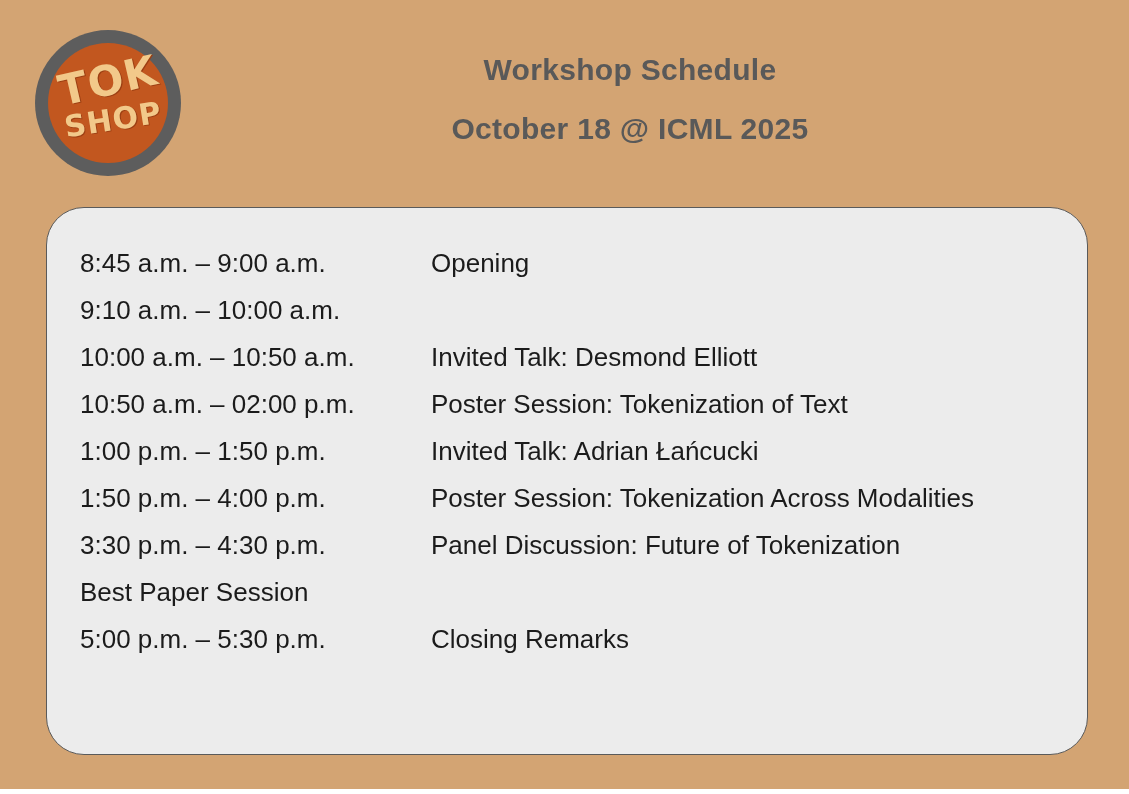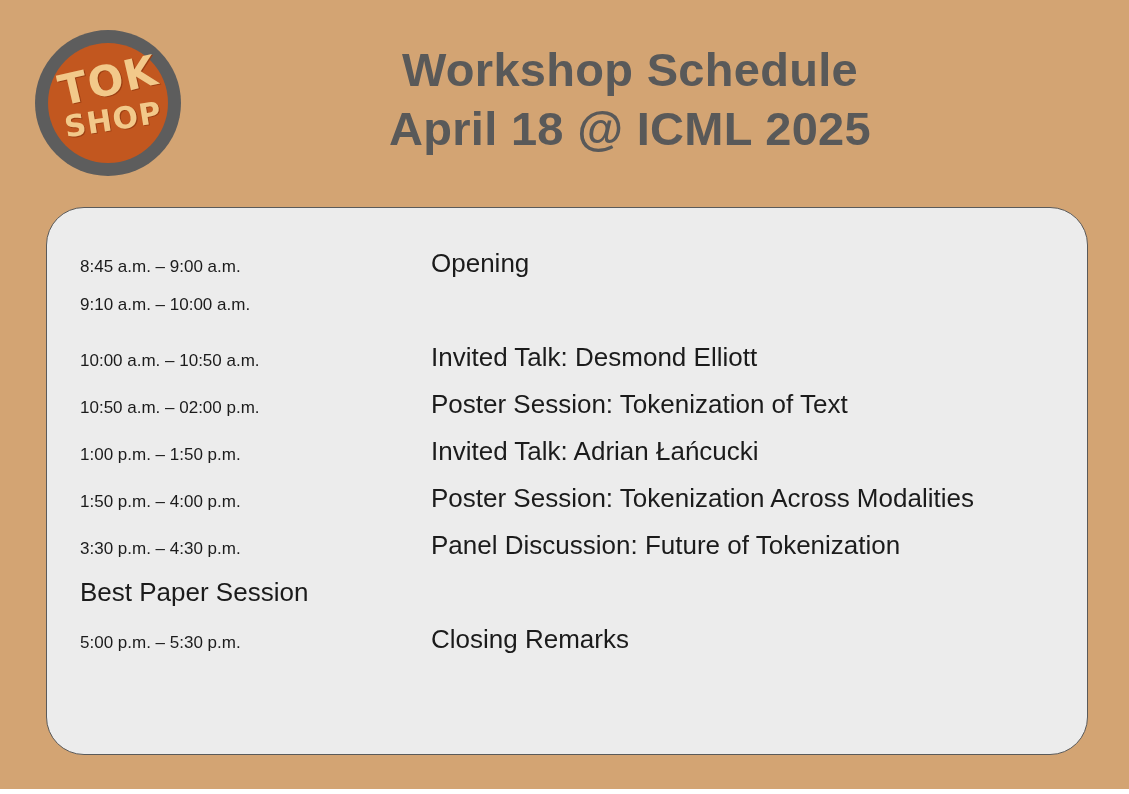--- a/index.html
+++ b/index.html
@@ -79,21 +79,21 @@
 
   
   .title-block {
     position: absolute;
     left: 190px;
     top: 40px;
     width: 880px;
     text-align: center;
     color: #595959;
     font-weight: bold;
-    font-size: 47px;
+    font-size: 30px;
     line-height: 59px;
     letter-spacing: 0.3px;
   }
   .title-line { display: block; }
 
   
   .card {
     position: absolute;
     left: 46px;
     top: 207px;
@@ -112,21 +112,21 @@
     right: 20px;
   }
   .row {
     display: flex;
     align-items: baseline;
     height: 47px;
   }
   .cell-time {
     width: 351px;
     flex: 0 0 351px;
-    font-size: 17px;
+    font-size: 26px;
     color: #1b1b1b;
     white-space: nowrap;
   }
   .cell-event {
     font-size: 26px;
     color: #1b1b1b;
     white-space: nowrap;
   }
 
   .bottom-strip {
@@ -145,21 +145,21 @@
 
   <div class="logo">
     <div class="logo-ring"></div>
     <div class="logo-disc"></div>
     <div class="logo-tok">TOK</div>
     <div class="logo-shop">SHOP</div>
   </div>
 
   <div class="title-block">
     <span class="title-line">Workshop Schedule</span>
-    <span class="title-line">April 18 @ ICML 2025</span>
+    <span class="title-line">October 18 @ ICML 2025</span>
   </div>
 
   <div class="card">
     <div class="schedule">
 
       <div class="row">
         <div class="cell-time">8:45 a.m. – 9:00 a.m.</div>
         <div class="cell-event">Opening</div>
       </div>
 

